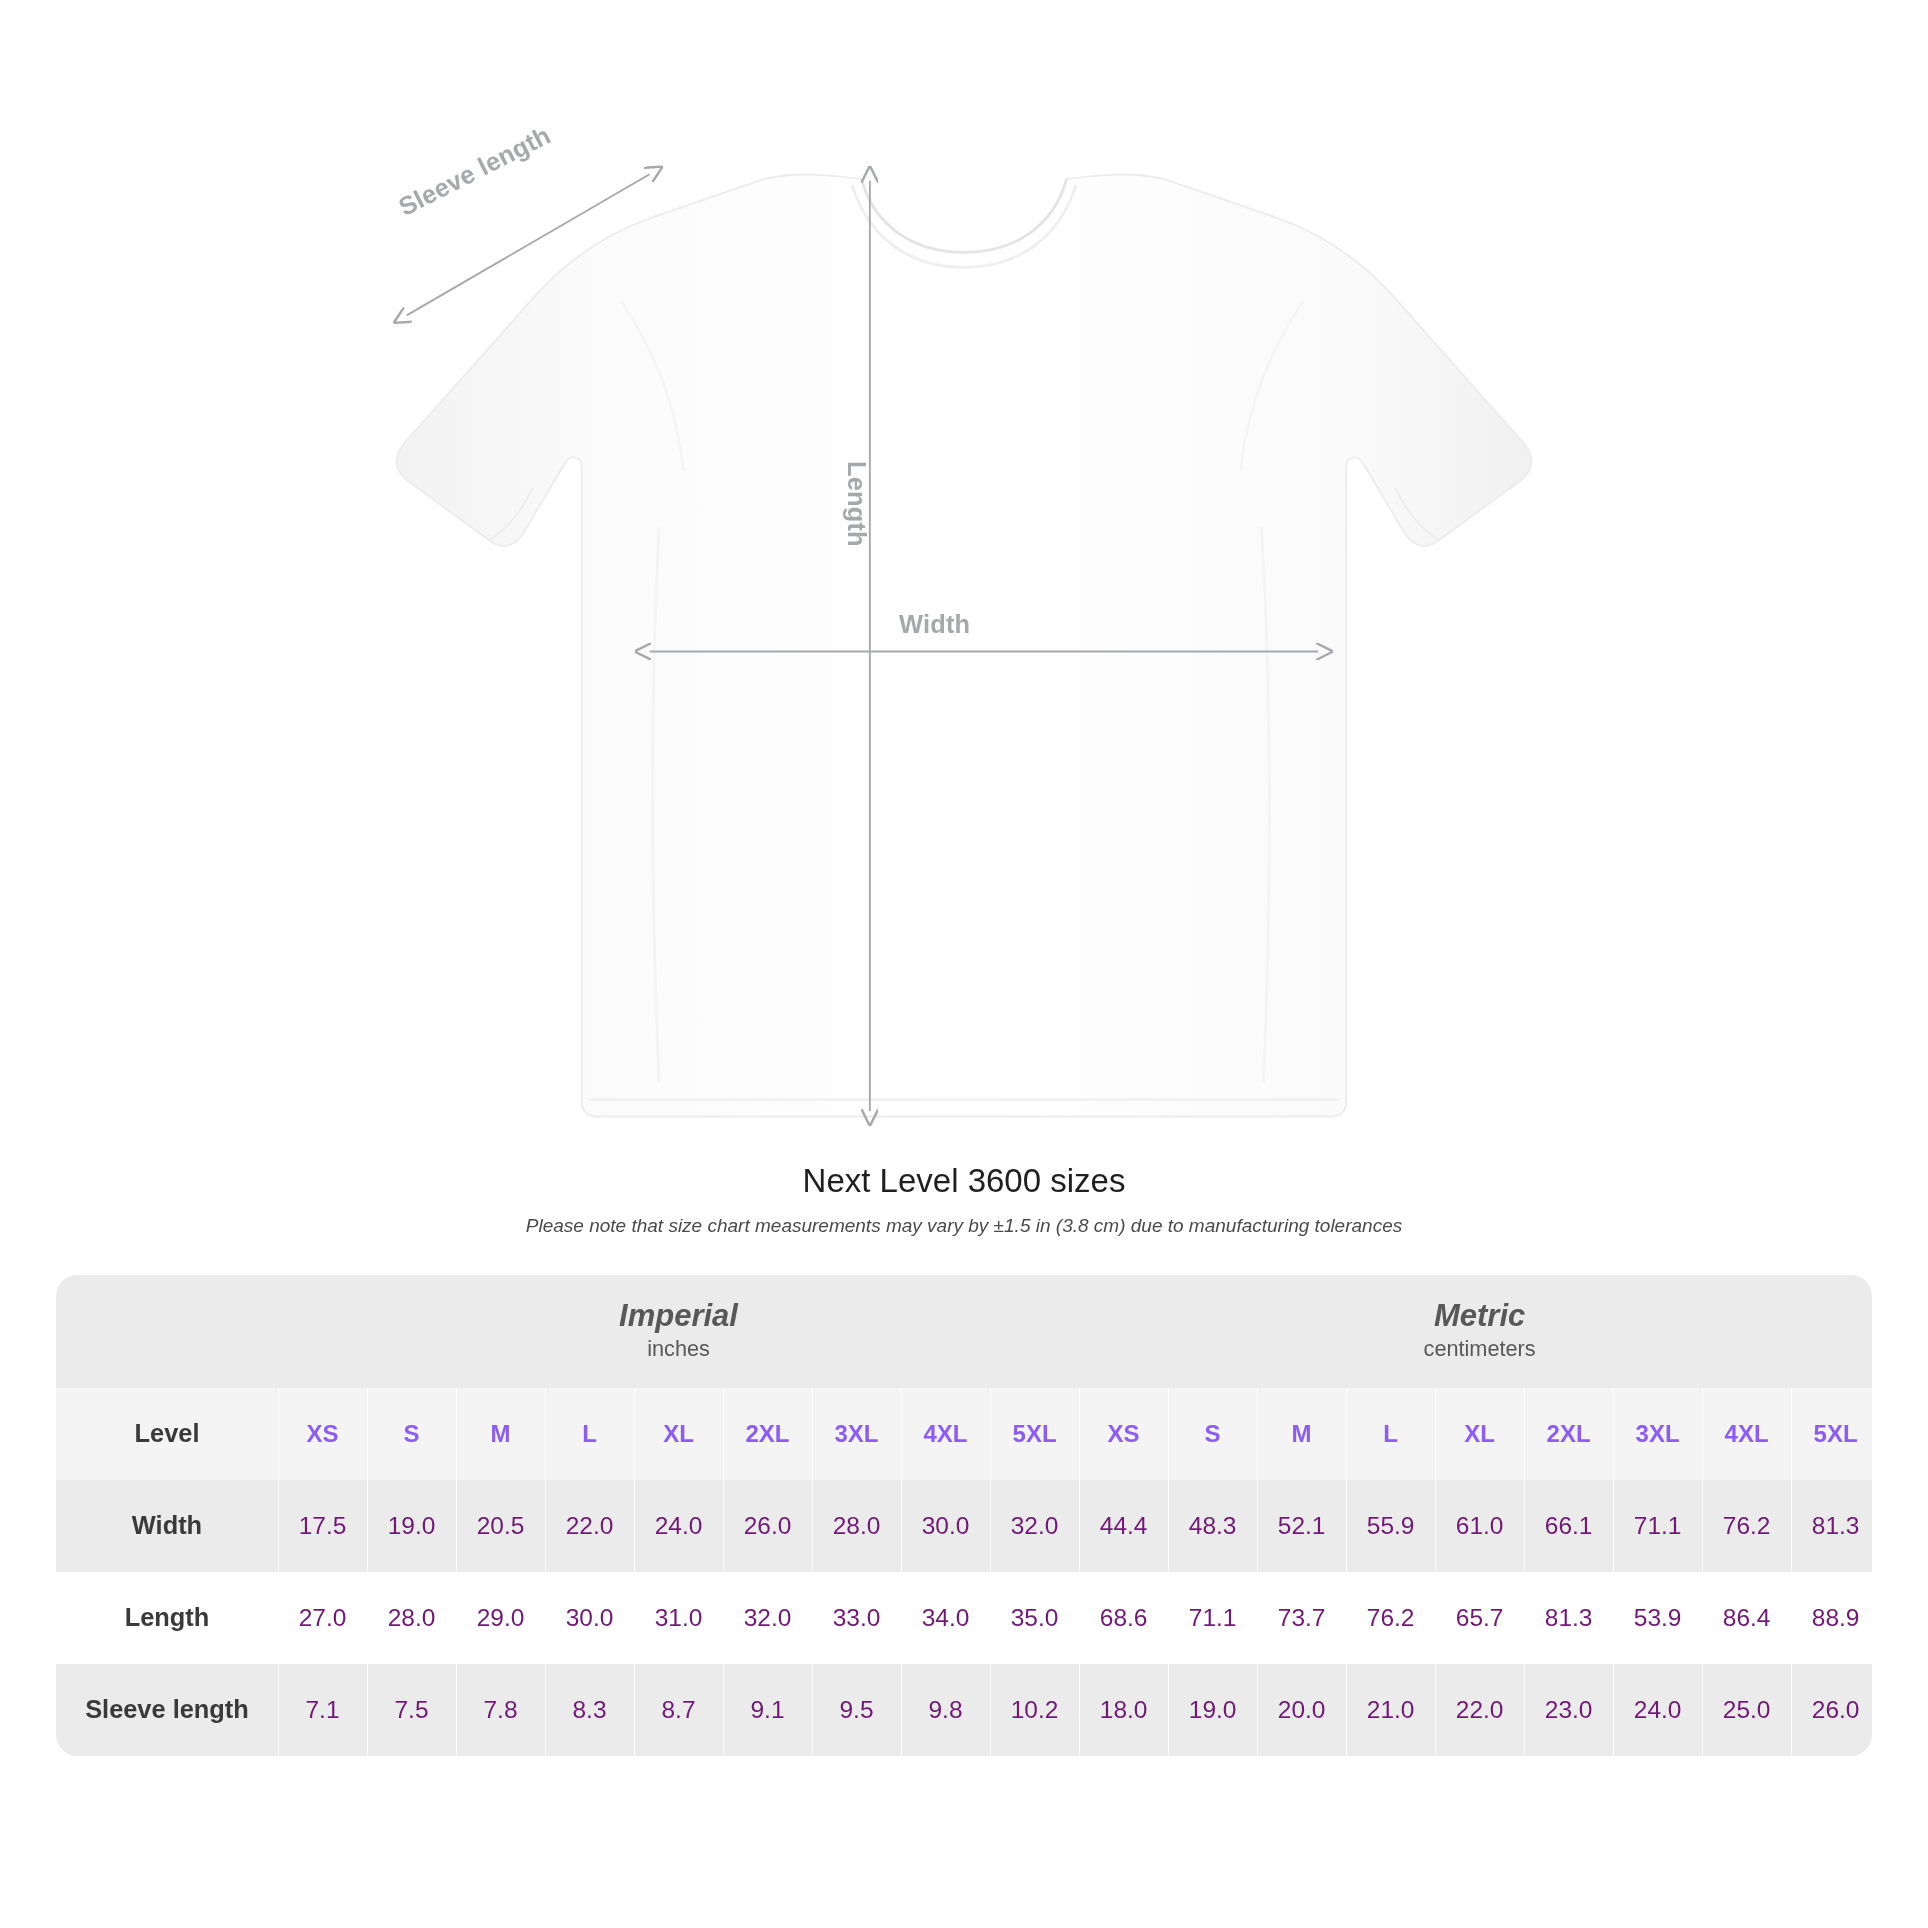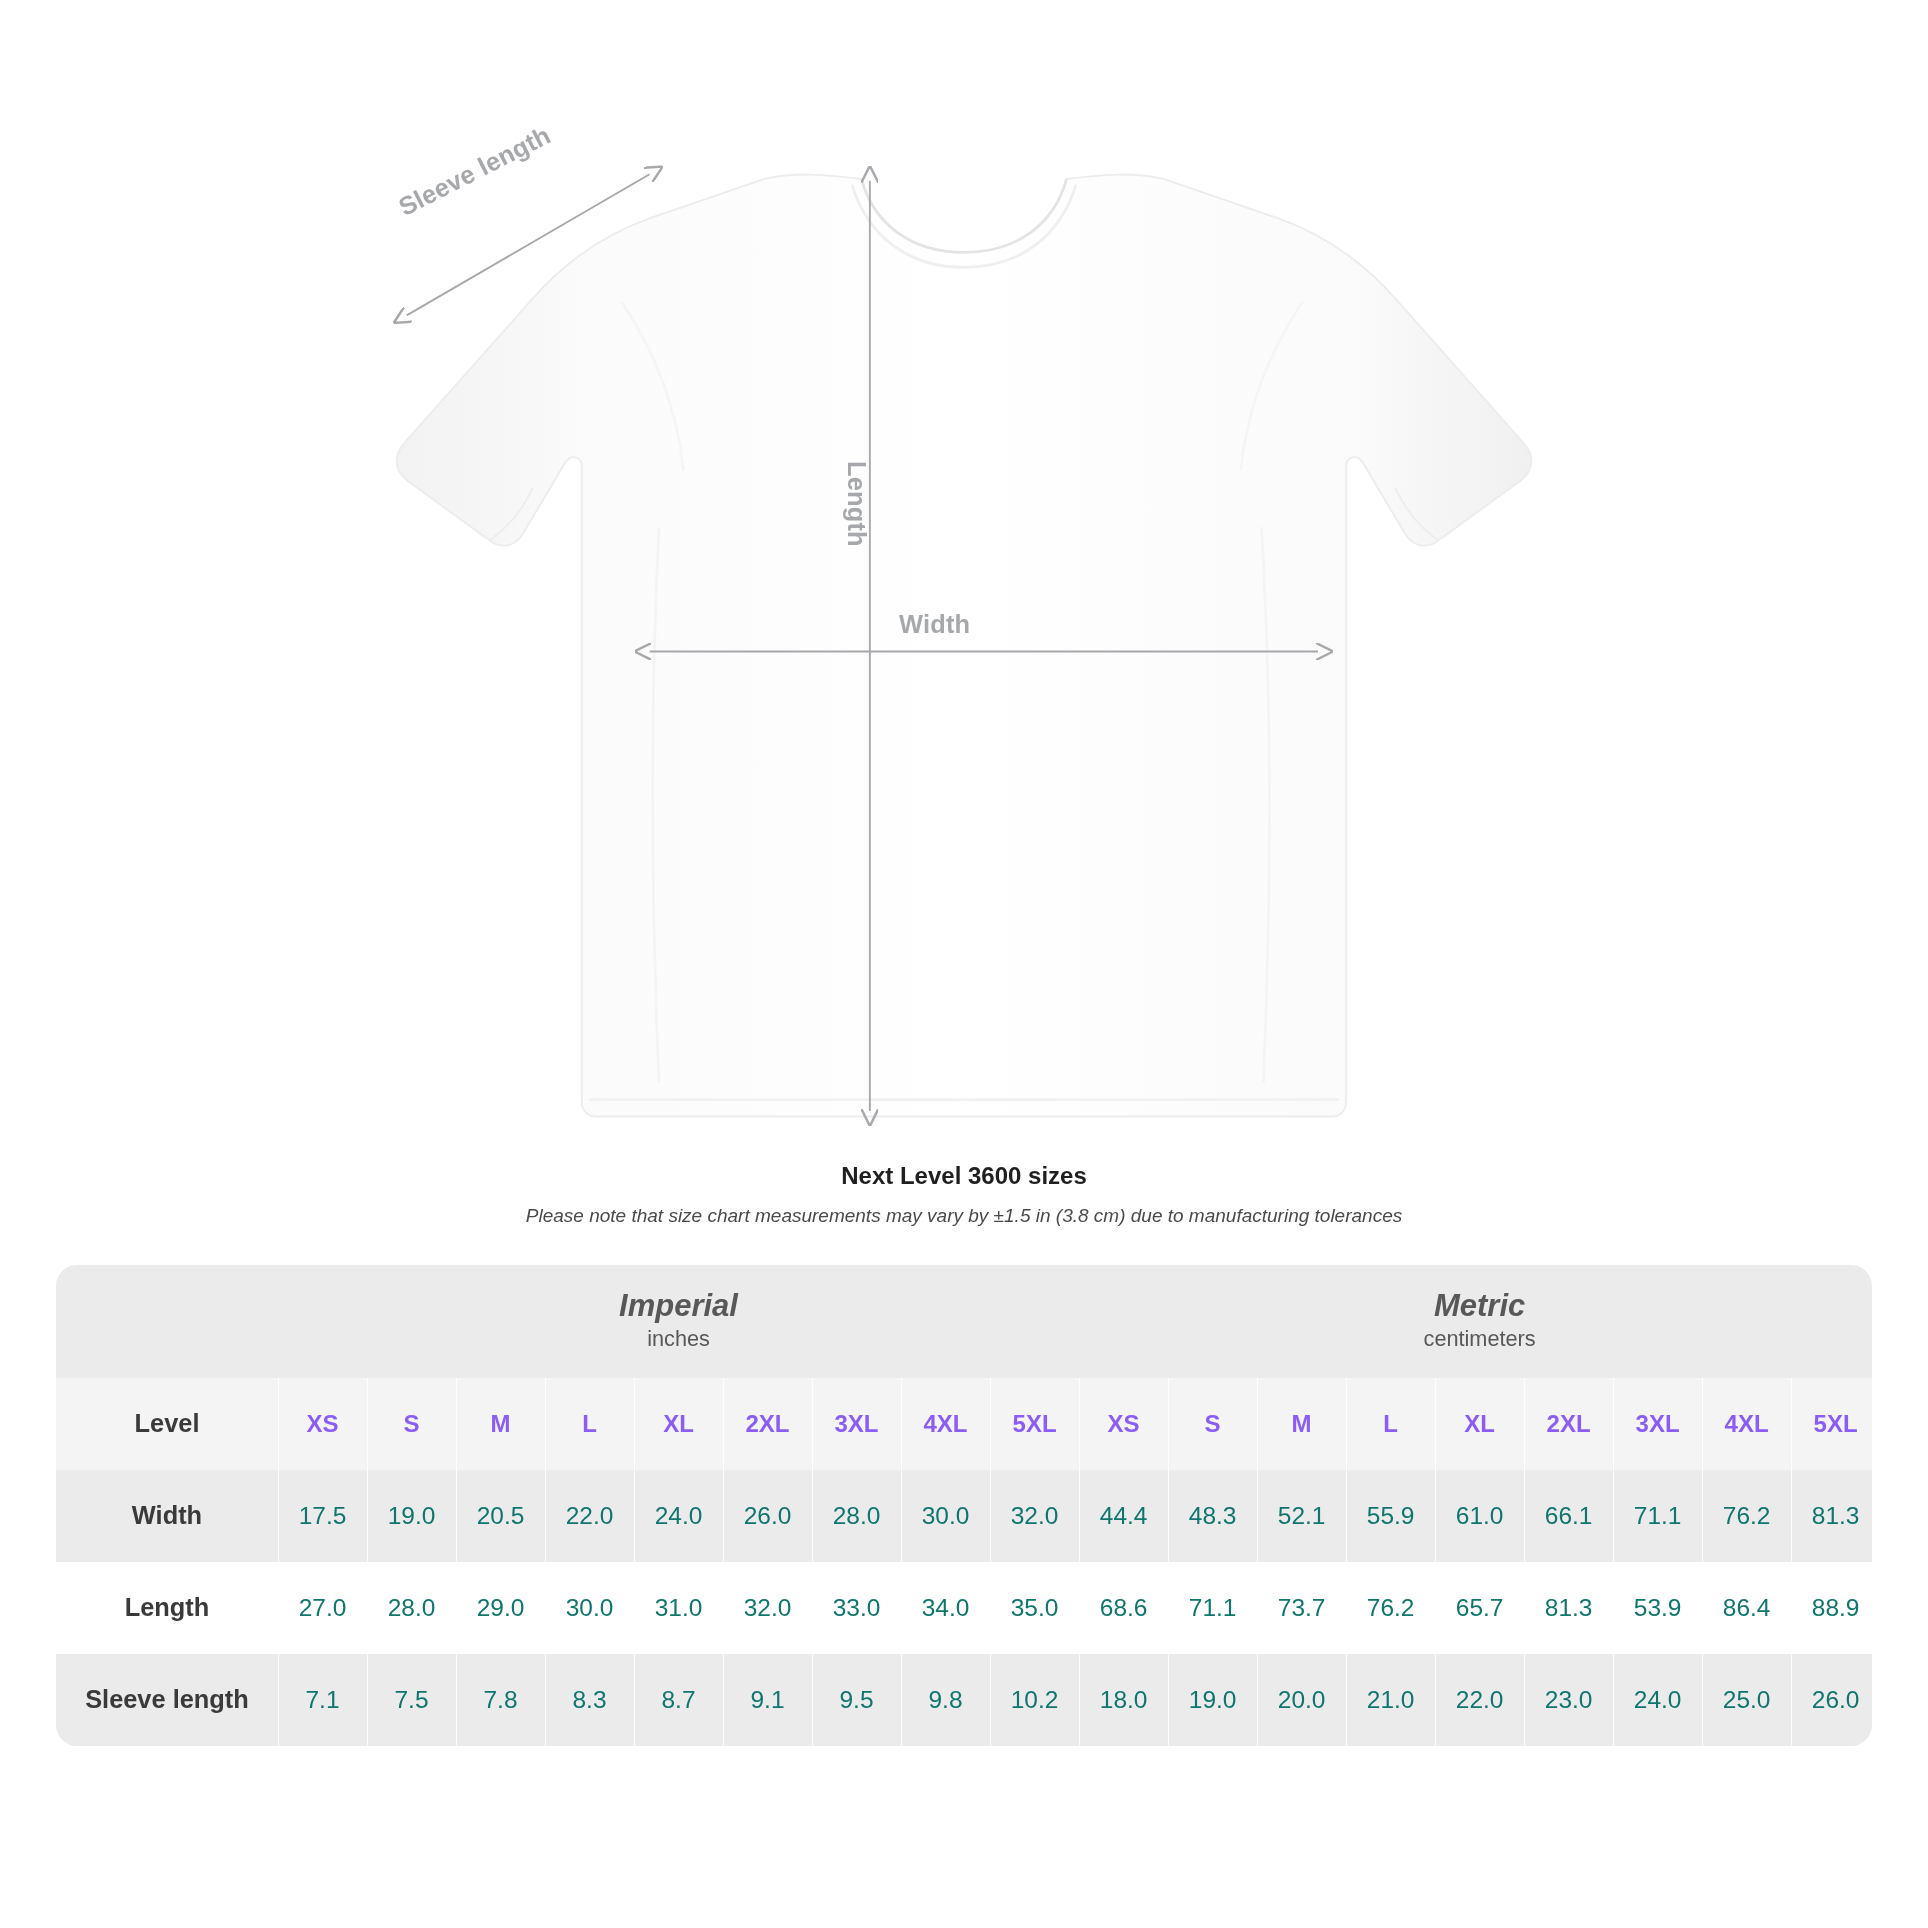--- a/index.html
+++ b/index.html
@@ -60,22 +60,22 @@
     font-size: 25.4px;
     white-space: nowrap;
   }
 
   
   .title-block {
     text-align: center;
     margin-top: 3.8px;
   }
   .chart-title {
-    font-size: 24px;
-    font-weight: bold;
+    font-size: 33px;
+    font-weight: normal;
     color: #1f1f1f;
     margin: 0 0 15px 0;
   }
   .chart-note {
     font-size: 19px;
     font-style: italic;
     color: #4a4a4a;
     margin: 12px;
   }
 
@@ -120,21 +120,21 @@
     font-weight: bold;
     color: #8b5cf6;
     font-size: 24px;
   }
   .row-size td.rowhead {
     font-size: 25.4px;
   }
   .row-data td {
     height: 90px;
     font-size: 24.5px;
-    color: #0f766e;
+    color: #701a75;
   }
   .row-data.alt td {
     background: #ebebeb;
   }
   .row-data td:first-child,
   .row-size td:first-child {
     font-weight: bold;
     color: #3a3a3a;
   }
   .row-data td.rowhead { font-size: 25.4px; }

